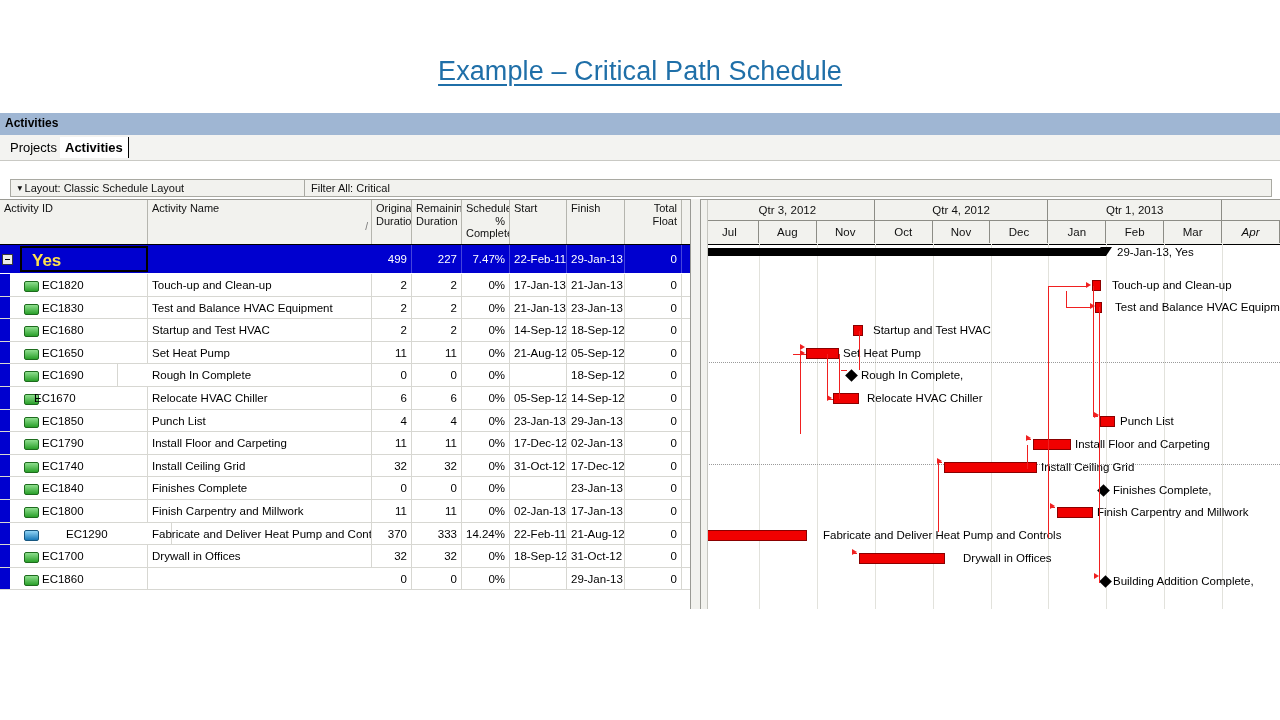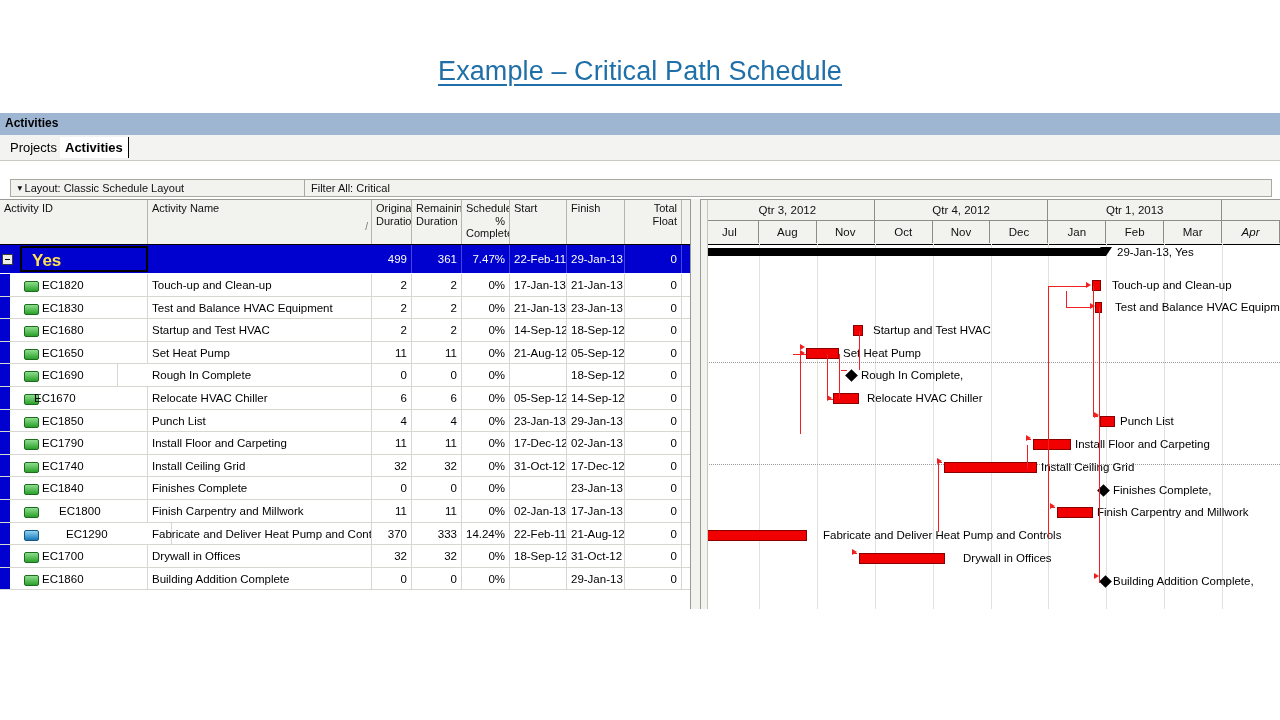--- a/index.html
+++ b/index.html
@@ -217,21 +217,21 @@
           <div class="hcell r" style="left: 625px; width: 57px;">Total Float</div>
           <div class="sortmark" style="right: 322px;">/</div>
         </div>
       <div class="rows" id="tbody">
           <div class="row summary">
             <div class="expander"></div>
             <div class="yesbox">
               <span>Yes</span>
             </div>
             <div class="cell r" style="left:372px;width:40px">499</div>
-            <div class="cell r" style="left:412px;width:50px">361</div>
+            <div class="cell r" style="left:412px;width:50px">227</div>
             <div class="cell r" style="left:462px;width:48px">7.47%</div>
             <div class="cell" style="left:510px;width:57px">22-Feb-11 A</div>
             <div class="cell" style="left:567px;width:58px">29-Jan-13</div>
             <div class="cell r" style="left:625px;width:57px">0</div>
           </div>
           <div class="row">
             <div class="leftstripe"></div>
             <div class="rowicon"></div>
             <div class="cell" style="left:0px;width:148px;padding-left:42px;">EC1820</div>
             <div class="cell" style="left:148px;width:224px;">Touch-up and Clean-up</div>
@@ -346,21 +346,21 @@
             <div class="cell r" style="left:372px;width:40px;">0</div>
             <div class="cell r" style="left:412px;width:50px;">0</div>
             <div class="cell r" style="left:462px;width:48px;">0%</div>
             <div class="cell" style="left:510px;width:57px;"></div>
             <div class="cell" style="left:567px;width:58px;">23-Jan-13</div>
             <div class="cell r" style="left:625px;width:57px;">0</div>
           </div>
           <div class="row">
             <div class="leftstripe"></div>
             <div class="rowicon"></div>
-            <div class="cell" style="left:0px;width:148px;padding-left:59px;">EC1800</div>
+            <div class="cell" style="left:0px;width:148px;padding-left:42px;">EC1800</div>
             <div class="cell" style="left:148px;width:224px;">Finish Carpentry and Millwork</div>
             <div class="cell r" style="left:372px;width:40px;">11</div>
             <div class="cell r" style="left:412px;width:50px;">11</div>
             <div class="cell r" style="left:462px;width:48px;">0%</div>
             <div class="cell" style="left:510px;width:57px;">02-Jan-13</div>
             <div class="cell" style="left:567px;width:58px;">17-Jan-13</div>
             <div class="cell r" style="left:625px;width:57px;">0</div>
           </div>
           <div class="row">
             <div class="leftstripe"></div>
@@ -383,21 +383,20 @@
             <div class="cell r" style="left:412px;width:50px;">32</div>
             <div class="cell r" style="left:462px;width:48px;">0%</div>
             <div class="cell" style="left:510px;width:57px;">18-Sep-12</div>
             <div class="cell" style="left:567px;width:58px;">31-Oct-12</div>
             <div class="cell r" style="left:625px;width:57px;">0</div>
           </div>
           <div class="row">
             <div class="leftstripe"></div>
             <div class="rowicon"></div>
             <div class="cell" style="left:0px;width:148px;padding-left:42px;">EC1860</div>
-            <div class="cell" style="left:148px;width:224px;">Building Addition Complete</div>
             <div class="cell r" style="left:372px;width:40px;">0</div>
             <div class="cell r" style="left:412px;width:50px;">0</div>
             <div class="cell r" style="left:462px;width:48px;">0%</div>
             <div class="cell" style="left:510px;width:57px;"></div>
             <div class="cell" style="left:567px;width:58px;">29-Jan-13</div>
             <div class="cell r" style="left:625px;width:57px;">0</div>
           </div>
         </div>
     </div>
 

